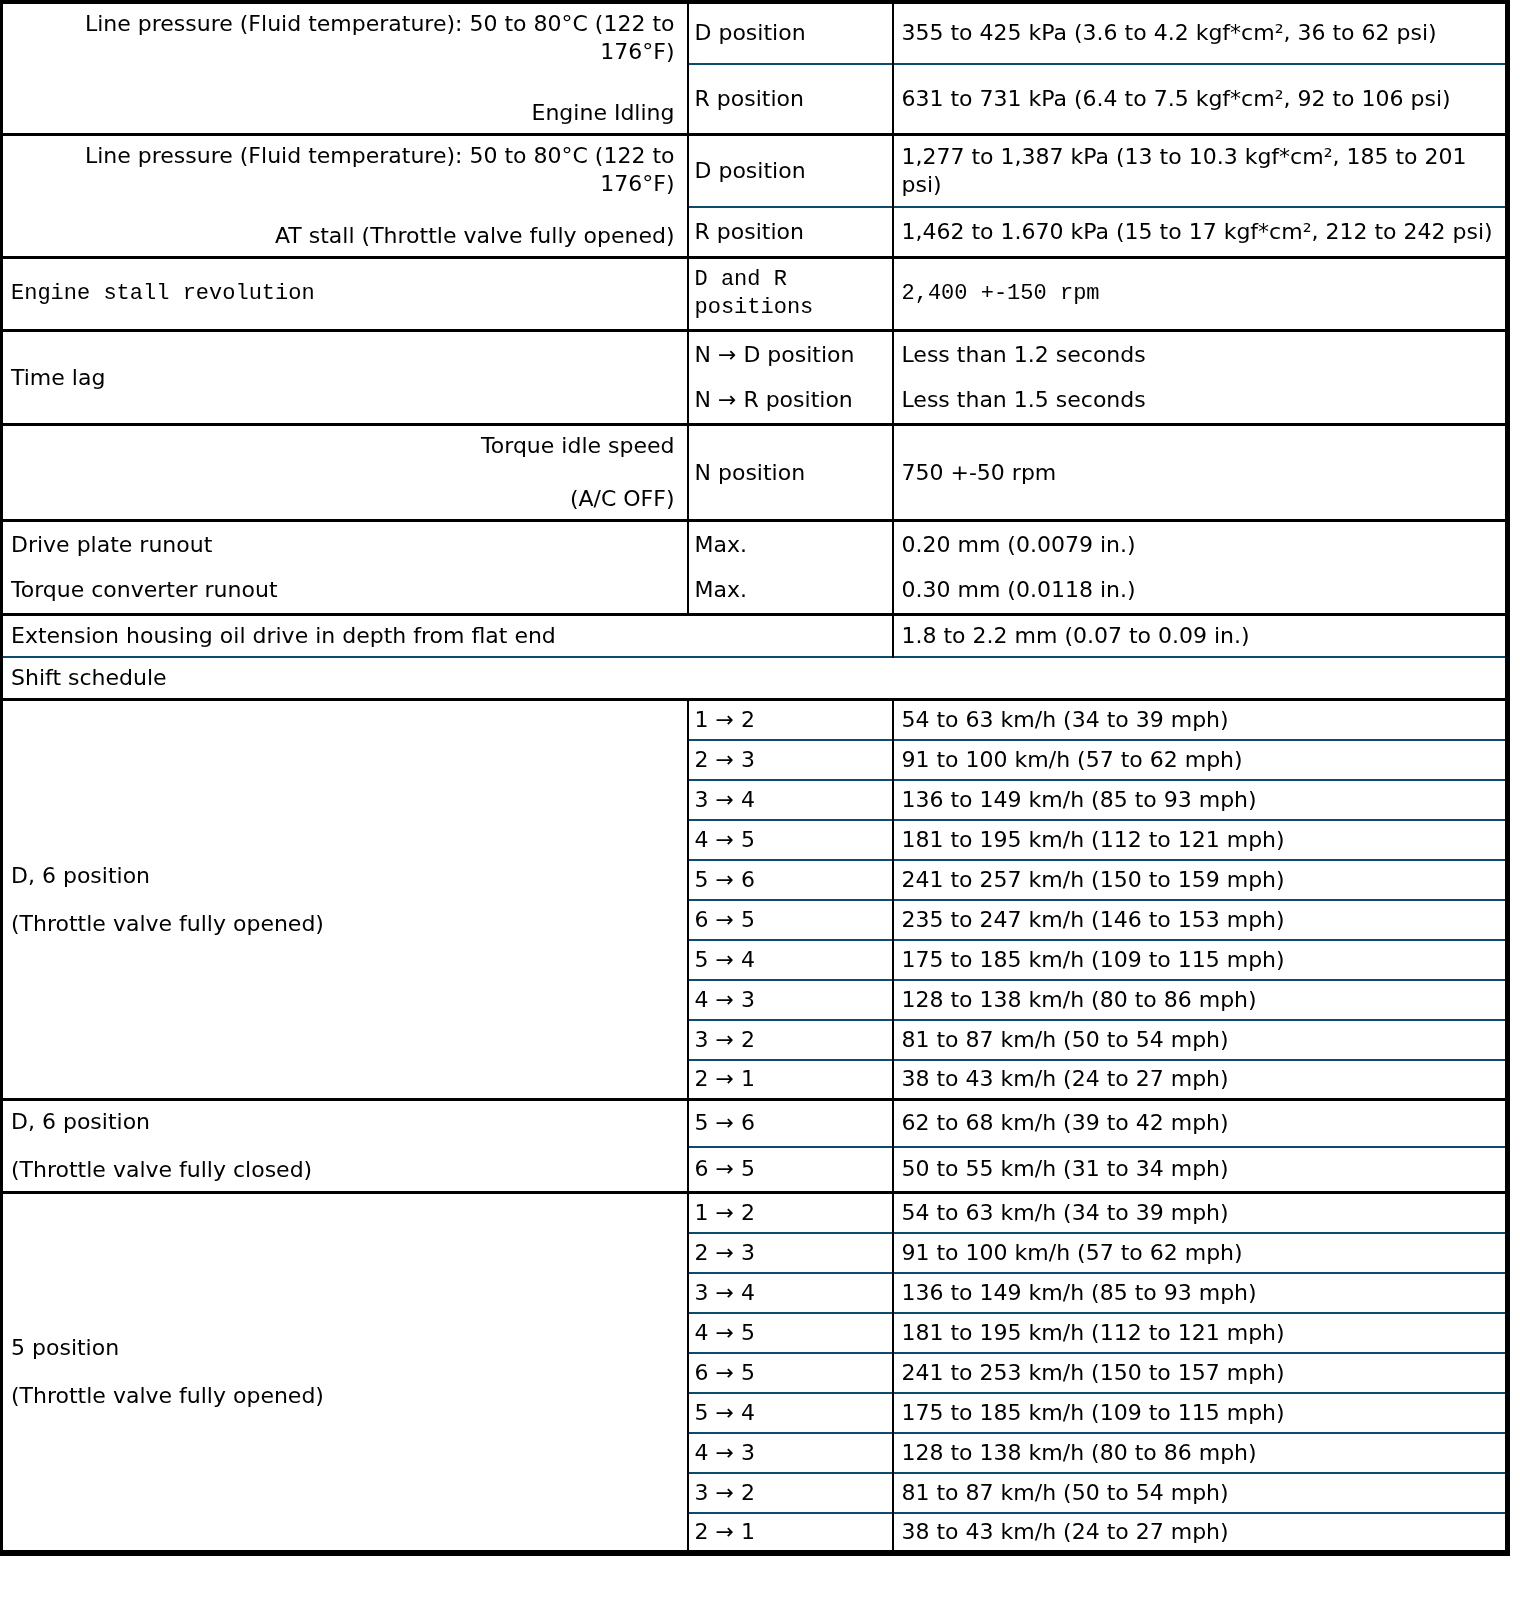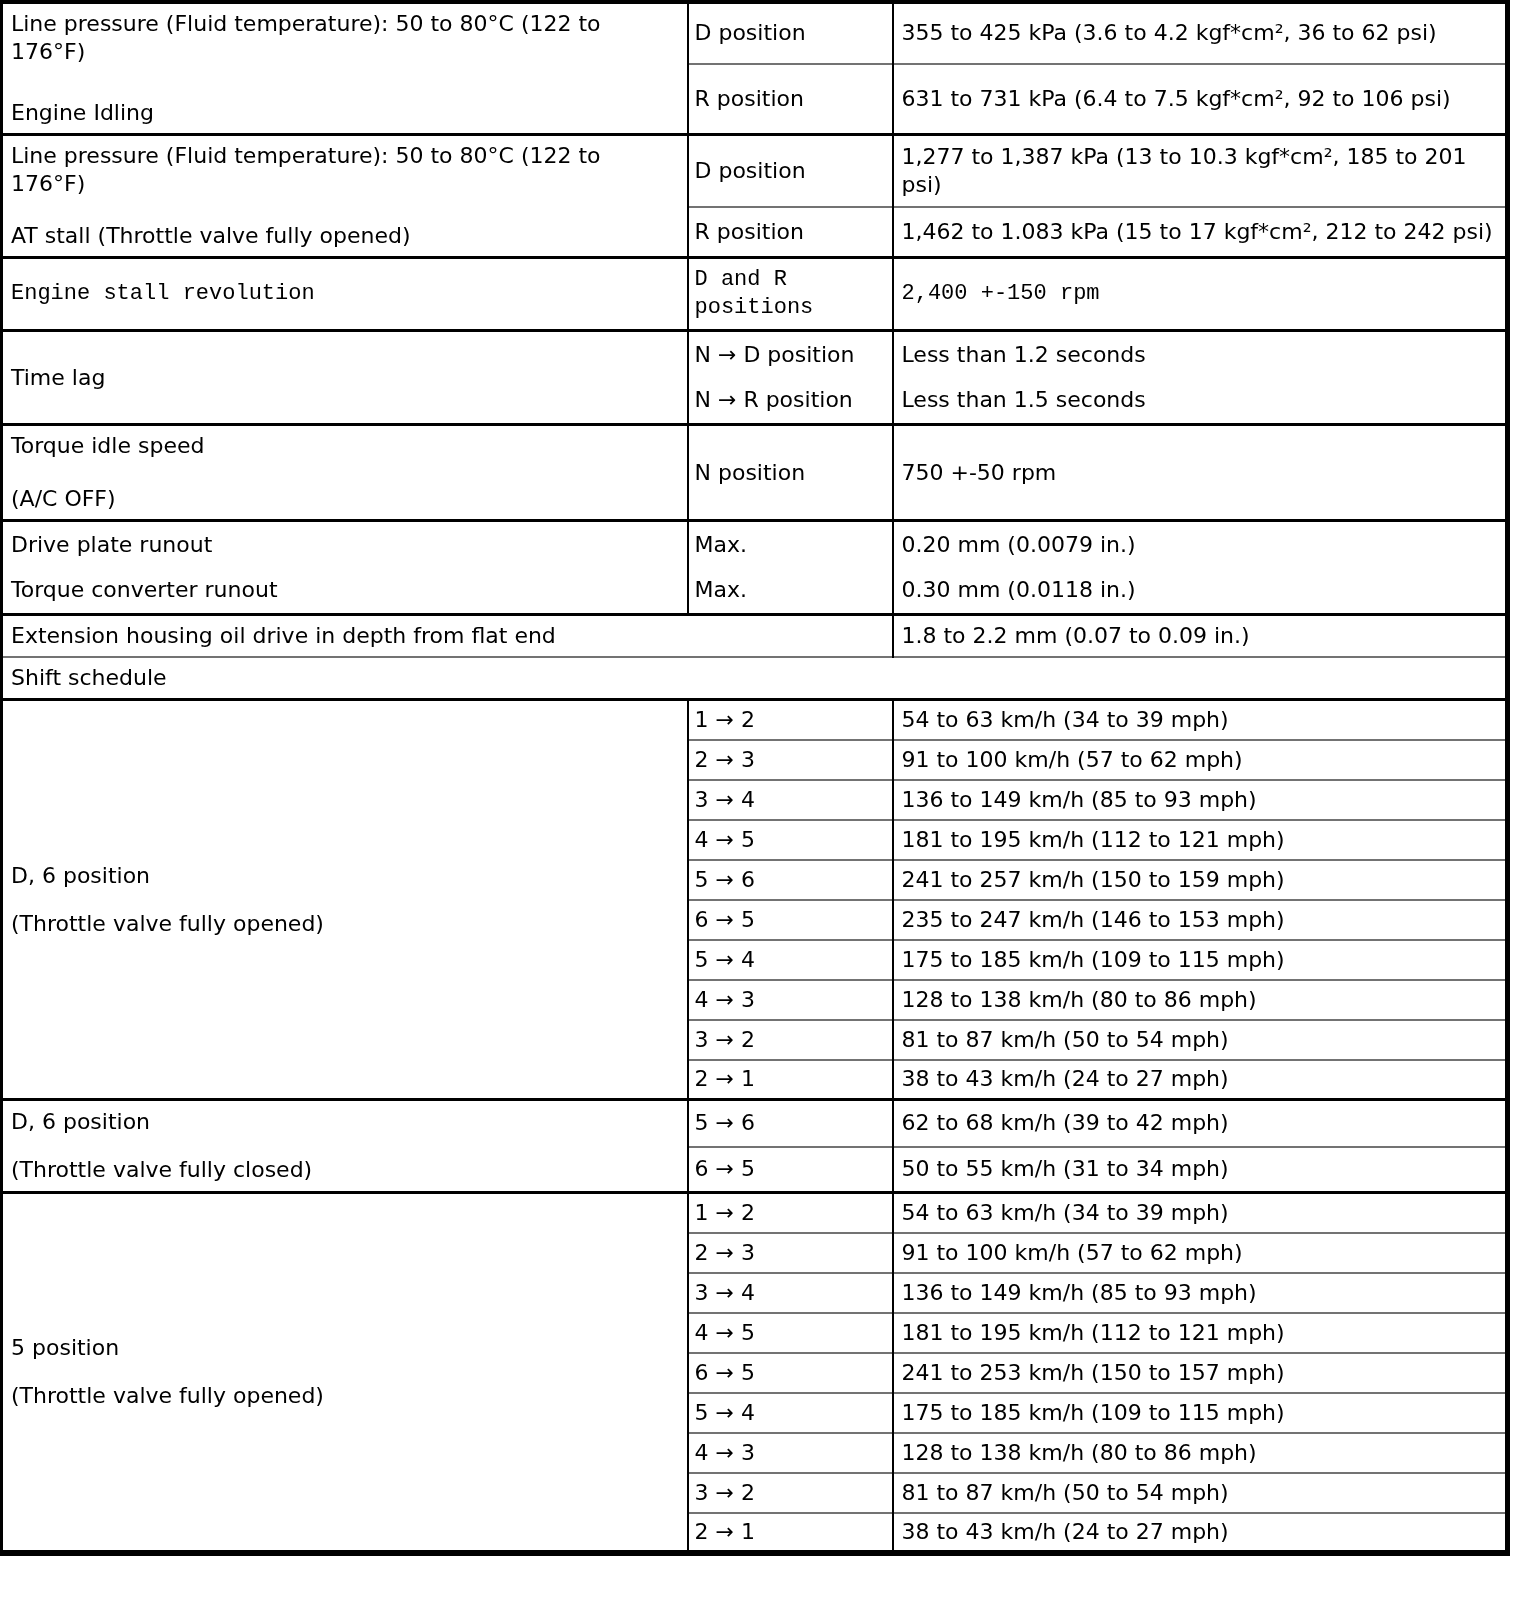--- a/index.html
+++ b/index.html
@@ -22,30 +22,30 @@
     border-left-width: 3px;
     border-right-width: 5px;
     border-bottom-width: 6px;
   }
   td {
     border-left: 2px solid #000000;
     vertical-align: middle;
     overflow: hidden;
     word-wrap: break-word;
   }
-  tr.rs > td { border-top: 2px solid #737373; }  
+  tr.rs > td { border-top: 2px solid #0c4a6e; }  
   tr.bs > td { border-top: 3px solid #000000; }  
 
   td.c1 { padding: 6px 12px 6px 8px; }
   td.c2 { padding: 2px 12px 2px 6px; margin-left: 21px; }
   td.c3 { padding: 2px 4px 2px 8px; }
 
   
   td.tb { vertical-align: top; }
-  td.tb .tbwrap { display: flex; flex-direction: column; justify-content: space-between; }
+  td.tb .tbwrap { display: flex; flex-direction: column; justify-content: space-between; text-align: right; }
 
   
   td.cg { vertical-align: middle; }
   td.cg .p2 { margin-top: 20px; }
 
   
   tr.h38 { height: 38px; } tr.h40 { height: 40px; } tr.h46 { height: 46px; }
   tr.h47 { height: 47px; } tr.h49 { height: 49px; } tr.h59 { height: 59px; }
   tr.h68 { height: 68px; } tr.h71 { height: 71px; } tr.h73 { height: 73px; font-family: Liberation Mono, monospace; }
   tr.h93 { height: 93px; }
@@ -82,21 +82,21 @@
       <div class="tbwrap" style="height:108px">
         <div>Line pressure (Fluid temperature): 50 to 80°C (122 to 176°F)</div>
         <div>AT stall (Throttle valve fully opened)</div>
       </div>
     </td>
     <td class="c2">D position</td>
     <td class="c3">1,277 to 1,387 kPa (13 to 10.3 kgf*cm², 185 to 201 psi)</td>
   </tr>
   <tr class="h49 rs">
     <td class="c2">R position</td>
-    <td class="c3">1,462 to 1.083 kPa (15 to 17 kgf*cm², 212 to 242 psi)</td>
+    <td class="c3">1,462 to 1.670 kPa (15 to 17 kgf*cm², 212 to 242 psi)</td>
   </tr>
 
   <tr class="h73 bs">
     <td class="c1">Engine stall revolution</td>
     <td class="c2">D and R positions</td>
     <td class="c3">2,400 +-150 rpm</td>
   </tr>
 
   <tr class="h47 bs">
     <td class="c1" rowspan="2">Time lag</td>

